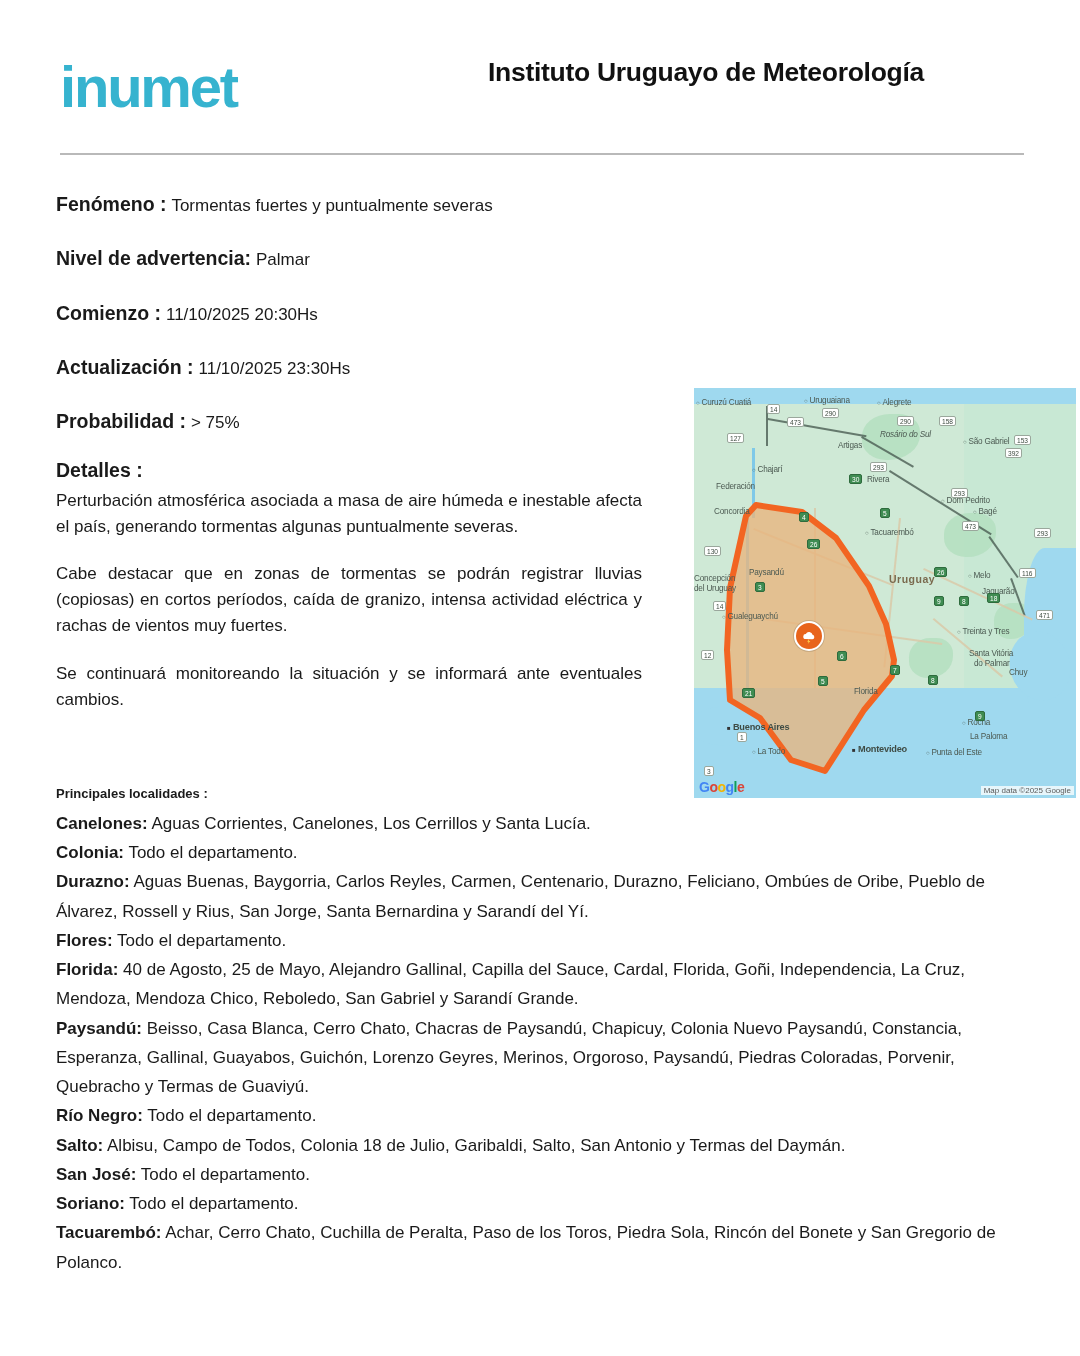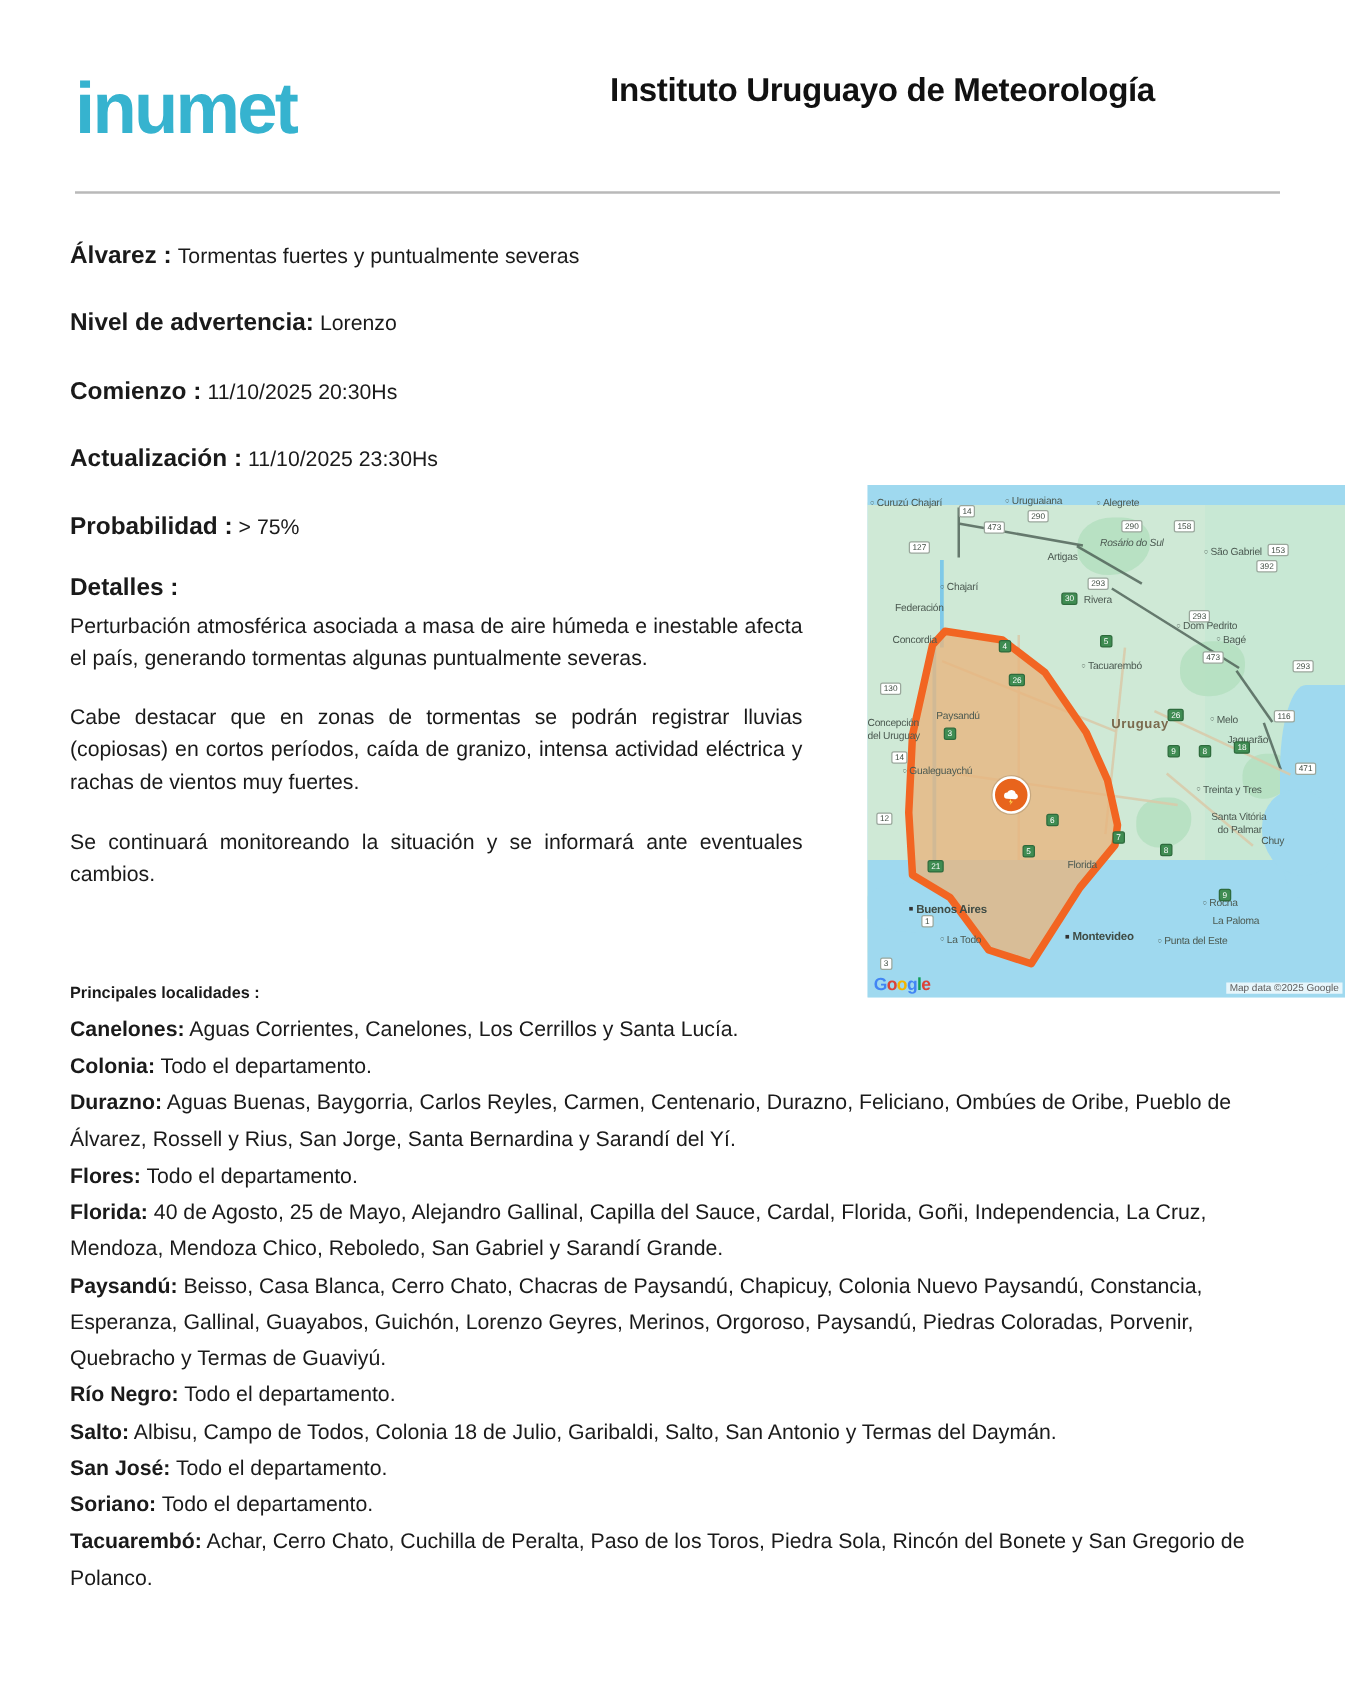--- a/index.html
+++ b/index.html
@@ -116,27 +116,27 @@
     <div class="org-block">
       <div class="org-title">Instituto Uruguayo de Meteorología</div>
     </div>
     <div class="rule"></div>
   </div>
 
   <div class="cols">
     <div class="leftcol">
 
       <div class="field">
-        <b>Álvarez :</b>
+        <b>Fenómeno :</b>
         <span>Tormentas fuertes y puntualmente severas</span>
       </div>
 
       <div class="field">
         <b>Nivel de advertencia:</b>
-        <span>Lorenzo</span>
+        <span>Palmar</span>
       </div>
 
       <div class="field">
         <b>Comienzo :</b>
         <span>11/10/2025 20:30Hs</span>
       </div>
 
       <div class="field">
         <b>Actualización :</b>
         <span>11/10/2025 23:30Hs</span>
@@ -190,21 +190,21 @@
       </svg>
 
       <div class="storm-badge">
         <svg width="17" height="17" viewBox="0 0 24 24">
           <path d="M6.5 15.5a3.5 3.5 0 0 1 .3-7 5 5 0 0 1 9.5 1.2 3.2 3.2 0 0 1-.3 6.3z" fill="#fff"></path>
           <path d="M11 15.5l-2.2 4h2l-1.2 3.2 3.6-4.2h-2z" fill="#ffd34d"></path>
         </svg>
       </div>
 
       <div id="map-labels">
-          <div class="maplabel dot" style="left: 2px; top: 10px;">Curuzú Chajarí</div>
+          <div class="maplabel dot" style="left: 2px; top: 10px;">Curuzú Cuatiá</div>
           <div class="maplabel dot" style="left: 110px; top: 8px;">Uruguaiana</div>
           <div class="maplabel dot" style="left: 183px; top: 10px;">Alegrete</div>
           <div class="maplabel" style="left: 186px; top: 42px; font-style: italic;">Rosário do Sul</div>
           <div class="maplabel dot" style="left: 269px; top: 49px;">São Gabriel</div>
           <div class="maplabel" style="left: 144px; top: 53px;">Artigas</div>
           <div class="maplabel dot" style="left: 58px; top: 77px;">Chajarí</div>
           <div class="maplabel" style="left: 173px; top: 87px;">Rivera</div>
           <div class="maplabel dot" style="left: 247px; top: 92px; margin-top: 16px;">Dom Pedrito</div>
           <div class="maplabel" style="left: 22px; top: 94px;">Federación</div>
           <div class="maplabel dot" style="left: 279px; top: 119px;">Bagé</div>

